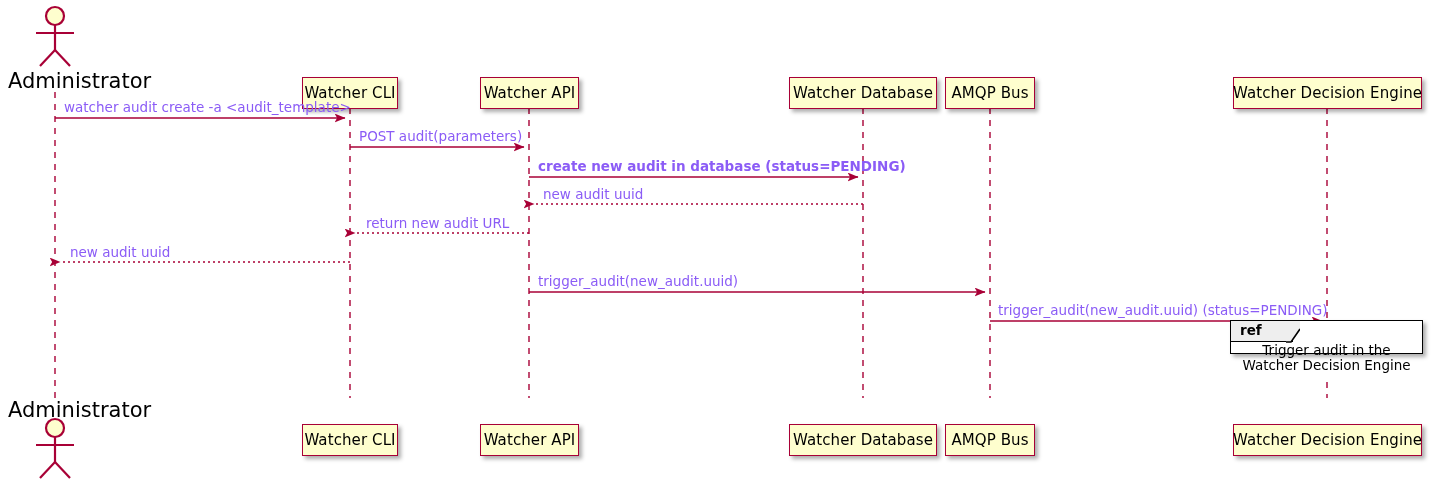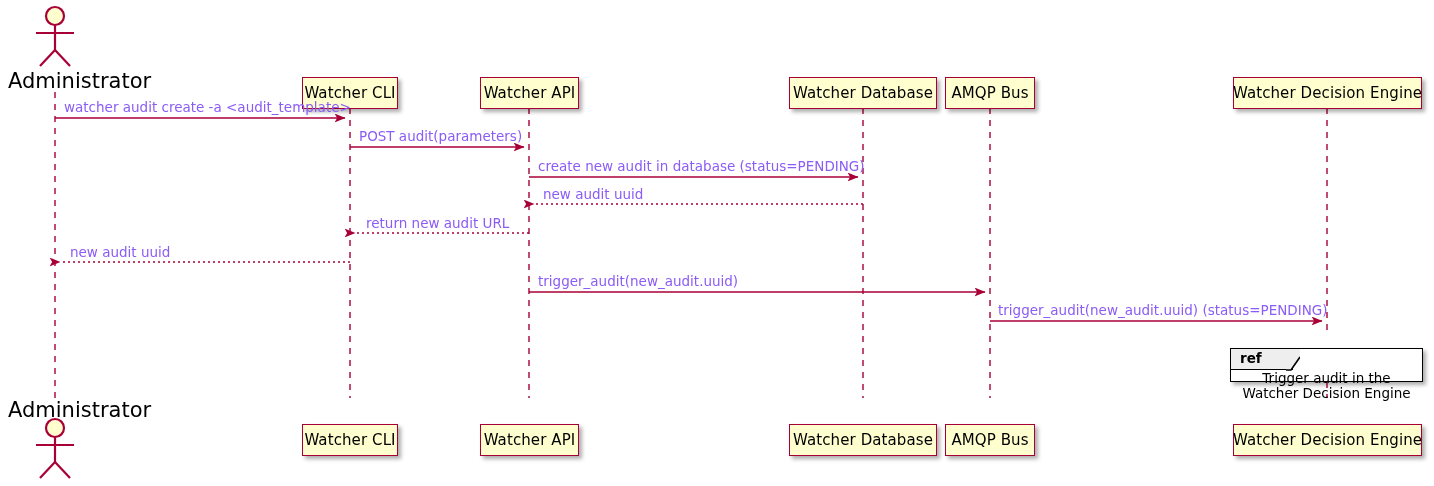--- a/index.html
+++ b/index.html
@@ -188,33 +188,33 @@
   </div>
 
   <div class="participant-box" style="left:1233px; top:398px; width:189px; height:32px;">
     <span>Watcher Decision Engine</span>
   </div>
 
   <div class="msg-label" style="left:64px; top:101px;">watcher audit create -a &lt;audit_template&gt;</div>
 
   <div class="msg-label" style="left:359px; top:130px;">POST audit(parameters)</div>
 
-  <div class="msg-label" style="left:538px; top:160px;">create new audit in database (status=PENDING)</div>
+  <div class="msg-label" style="left:538px; top:160px;font-weight:bold;">create new audit in database (status=PENDING)</div>
 
   <div class="msg-label" style="left:543px; top:188px;">new audit uuid</div>
 
   <div class="msg-label" style="left:366px; top:217px;">return new audit URL</div>
 
   <div class="msg-label" style="left:70px; top:246px;">new audit uuid</div>
 
   <div class="msg-label" style="left:538px; top:275px;">trigger_audit(new_audit.uuid)</div>
 
   <div class="msg-label" style="left:998px; top:304px;">trigger_audit(new_audit.uuid) (status=PENDING)</div>
 
-  <div class="ref-frame" style="left:1230px; top:348px; width:193px; height:34px;">
+  <div class="ref-frame" style="left:1230px; top:320px; width:193px; height:34px;">
     <div class="ref-tab" style="width:62px;"></div>
     <svg style="position:absolute; left:55px; top:0px; width:14px; height:22px;" viewBox="0 0 14 22" xmlns="http://www.w3.org/2000/svg">
       <path d="M0,0 L14,0 L14,8 L5,21 L0,21 Z" fill="#EEEEEE" stroke="none"></path>
       <path d="M14,8 L5,21 L0,21" fill="none" stroke="#000000" stroke-width="1.6"></path>
     </svg>
     <div class="ref-tab-label">ref</div>
     <div class="ref-body">
       <div>Trigger audit in the</div>
       <div>Watcher Decision Engine</div>
     </div>

